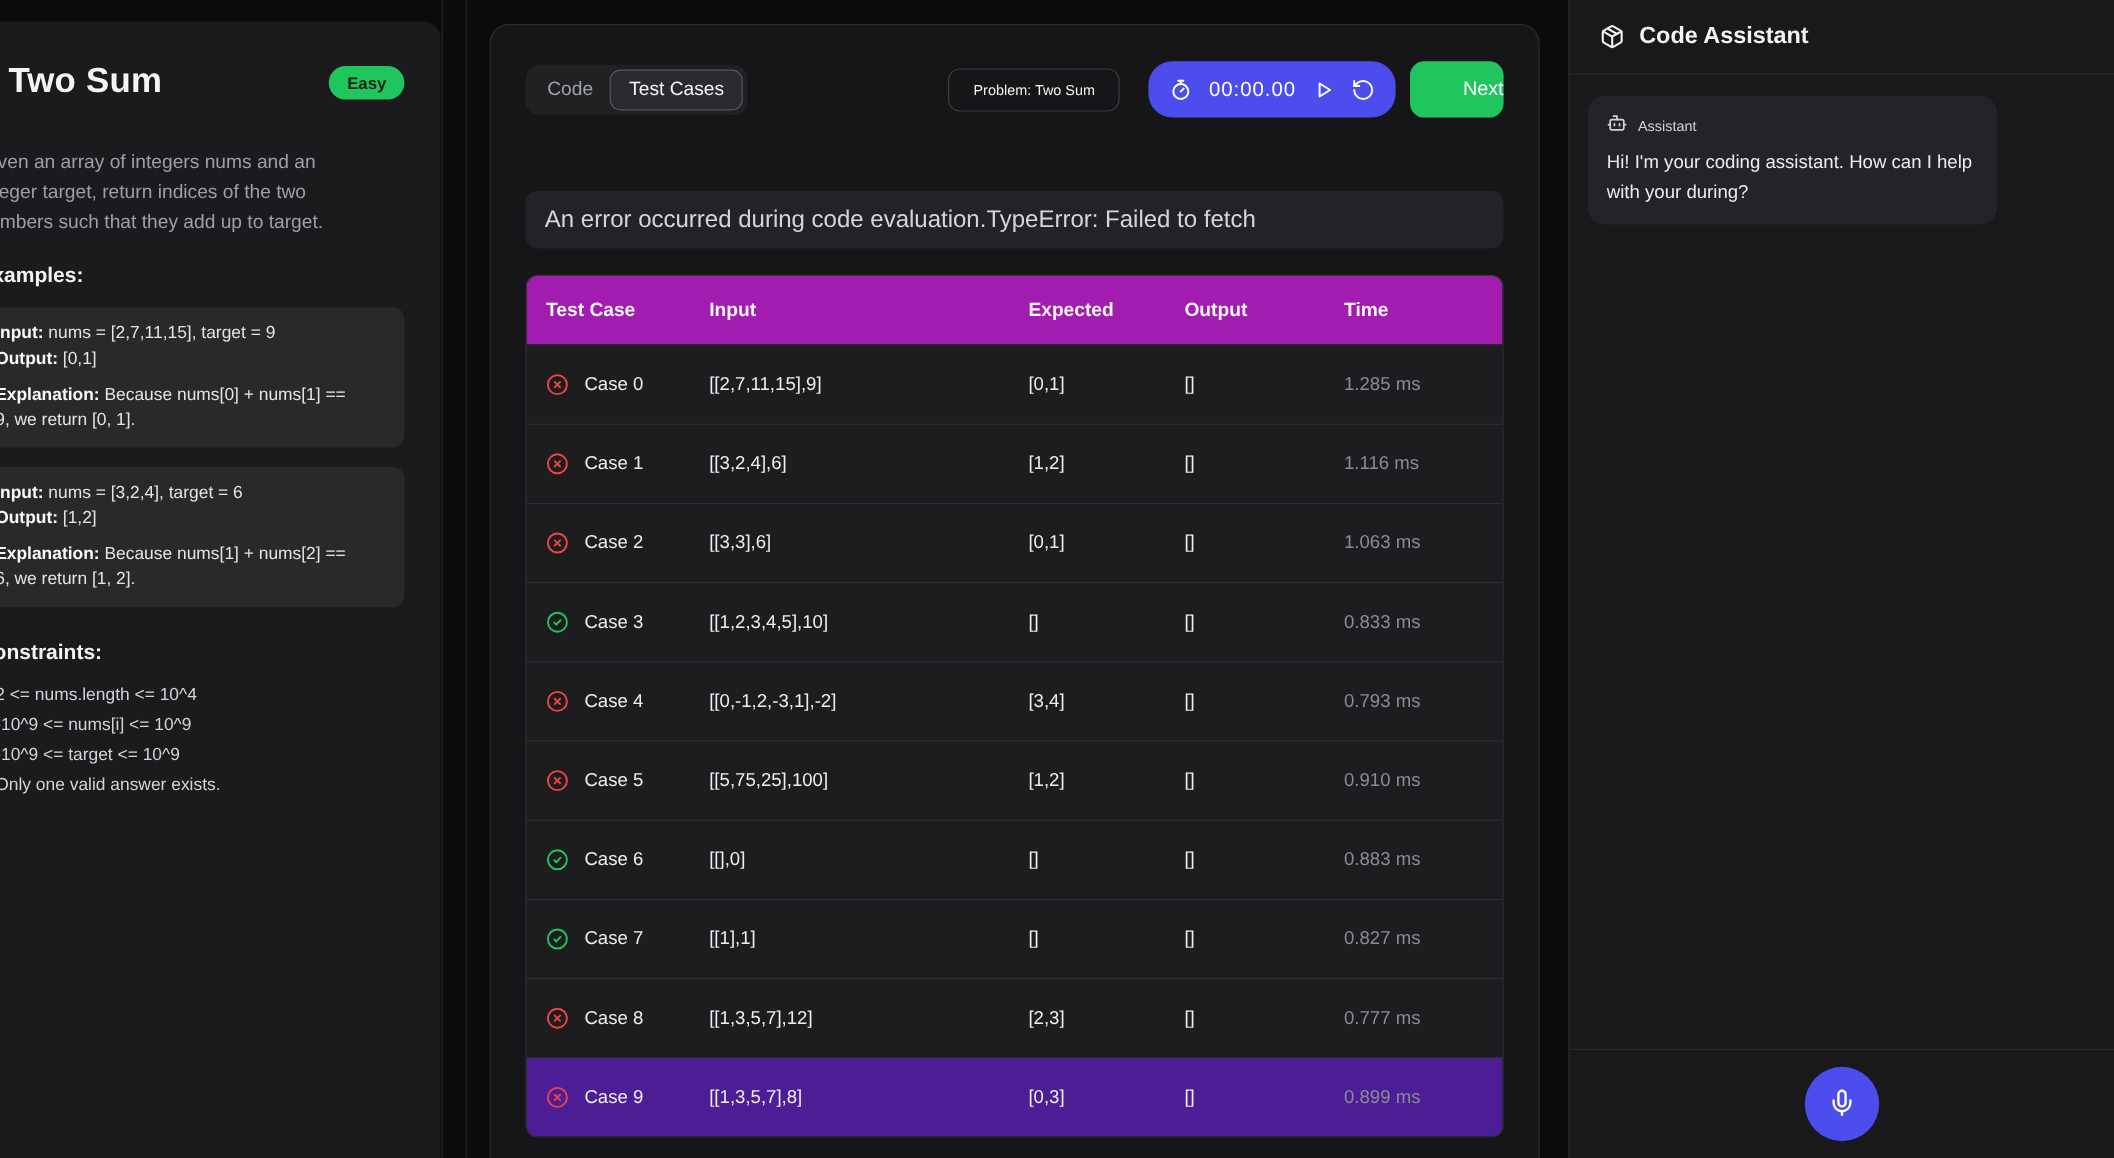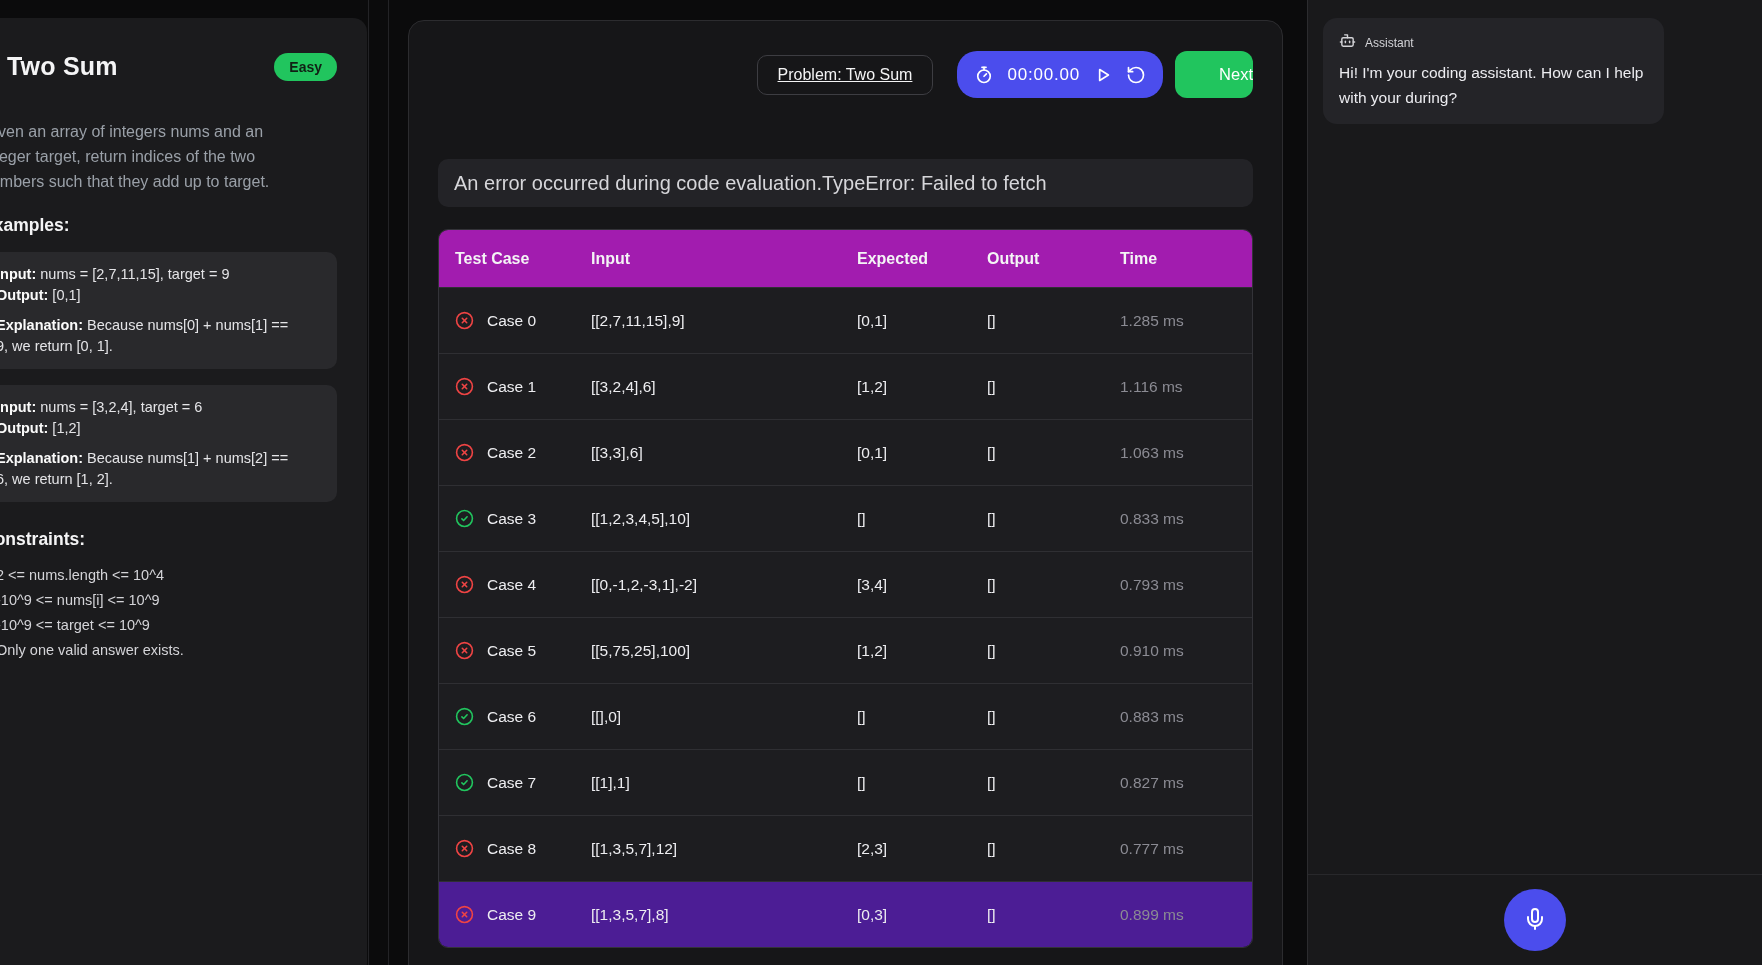--- a/index.html
+++ b/index.html
@@ -16,21 +16,21 @@
     --red:#ef4444;
   }
 
   
   .left-panel {
     position:absolute; left:-42px; top:18px; width:409px; bottom:-12px;
     background:#1b1b1d; border-radius:14px;
     padding:34px 24px 24px 24px;
   }
   .title-row { display:flex; align-items:center; justify-content:space-between; }
-  .problem-title { font-size:25px; font-weight:700; margin-left:25px; white-space:nowrap; letter-spacing:.2px; }
+  .problem-title { font-size:29px; font-weight:700; margin-left:25px; white-space:nowrap; letter-spacing:.2px; }
   .difficulty-badge {
     background:var(--green); color:#112015; font-size:14px; font-weight:600;
     padding:6px 15px; border-radius:999px; margin-right:6px; white-space:nowrap;
   }
   .problem-desc { margin-top:38px; }
   .desc-line { white-space:nowrap; color:#9aa0a8; font-size:16px; line-height:25px; }
   .section-heading { font-size:17.5px; font-weight:700; color:#f4f4f5; }
   .examples-heading { margin-top:21px; }
   .example-box {
     margin-top:16px; background:#29292c; border-radius:10px;
@@ -61,21 +61,21 @@
   .ws-header { display:flex; align-items:center; height:47px; }
   .view-tabs {
     background:#212124; border-radius:12px; padding:4px; display:flex; align-items:center;
   }
   .view-tab { padding:8px 14px; font-size:16px; color:#9ca3af; border-radius:9px; cursor:pointer; white-space:nowrap; }
   .view-tab.active {
     background:#2b2b2f; border:1px solid #56565c; color:#f4f4f5; padding:7px 15px;
   }
   .problem-select {
     margin-left:auto; padding:10px 20px; border:1px solid #3d3d42; border-radius:10px;
-    font-size:16px; color:#f4f4f5; background:transparent; white-space:nowrap; cursor:pointer;text-decoration:underline;
+    font-size:12px; color:#f4f4f5; background:transparent; white-space:nowrap; cursor:pointer;
   }
   .timer-pill {
     margin-left:24px; background:var(--accent); border-radius:20px; height:47px;
     display:flex; align-items:center; gap:13px; padding:0 17px; cursor:pointer;
   }
   .timer-pill svg { display:block; }
   .timer-value { font-size:17px; color:#ffffff; letter-spacing:.8px; }
   .icon-btn { background:transparent; border:none; padding:0; cursor:pointer; display:flex; align-items:center; color:#fff; }
   .next-button {
     margin-left:12px; background:var(--green); border:none; border-radius:12px;
@@ -163,20 +163,24 @@
       <li class="constraint-item">-10^9 &lt;= target &lt;= 10^9</li>
       <li class="constraint-item">Only one valid answer exists.</li>
     </ul>
 </aside>
 
 <div class="pane-divider d1"></div>
 <div class="pane-divider d2"></div>
 
 <main class="workspace">
   <div class="ws-header">
+    <div class="view-tabs" id="tabs">
+        <div class="view-tab">Code</div>
+        <div class="view-tab active">Test Cases</div>
+      </div>
 
     <button class="problem-select">Problem: Two Sum</button>
 
     <div class="timer-pill">
       <span>
         <svg width="20" height="20" viewBox="0 0 24 24" fill="none" stroke="#ffffff" stroke-width="2" stroke-linecap="round" stroke-linejoin="round">
           <circle cx="12" cy="13.5" r="7.5"></circle>
           <path d="M12 13.5l2.9-2.9"></path>
           <path d="M9.5 2.8h5"></path>
           <path d="M12 2.8v3.2"></path>
@@ -349,20 +353,31 @@
           <div class="t-cell">[[1,3,5,7],8]</div>
           <div class="t-cell">[0,3]</div>
           <div class="t-cell">[]</div>
           <div class="t-cell time-cell">0.899 ms</div>
         </div>
       </div>
   </div>
 </main>
 
 <aside class="assistant-panel">
+  <div class="assistant-header">
+    <span>
+      <svg width="21" height="21" viewBox="0 0 24 24" fill="none" stroke="currentColor" stroke-width="2" stroke-linecap="round" stroke-linejoin="round">
+        <path d="M21 8a2 2 0 0 0-1-1.73l-7-4a2 2 0 0 0-2 0l-7 4A2 2 0 0 0 3 8v8a2 2 0 0 0 1 1.73l7 4a2 2 0 0 0 2 0l7-4A2 2 0 0 0 21 16Z"></path>
+        <path d="m3.3 7 8.7 5 8.7-5"></path>
+        <path d="M12 22V12"></path>
+        <path d="m7.5 4.27 9 5.15"></path>
+      </svg>
+    </span>
+    <span class="assistant-title">Code Assistant</span>
+  </div>
 
   <div class="chat-bubble">
     <div class="bubble-sender-row">
       <span>
         <svg width="17" height="17" viewBox="0 0 24 24" fill="none" stroke="currentColor" stroke-width="2" stroke-linecap="round" stroke-linejoin="round">
           <path d="M12 8V4H8"></path>
           <rect width="16" height="12" x="4" y="8" rx="2"></rect>
           <path d="M2 14h2"></path>
             <path d="M20 14h2"></path>
           <path d="M15 13v2"></path>

